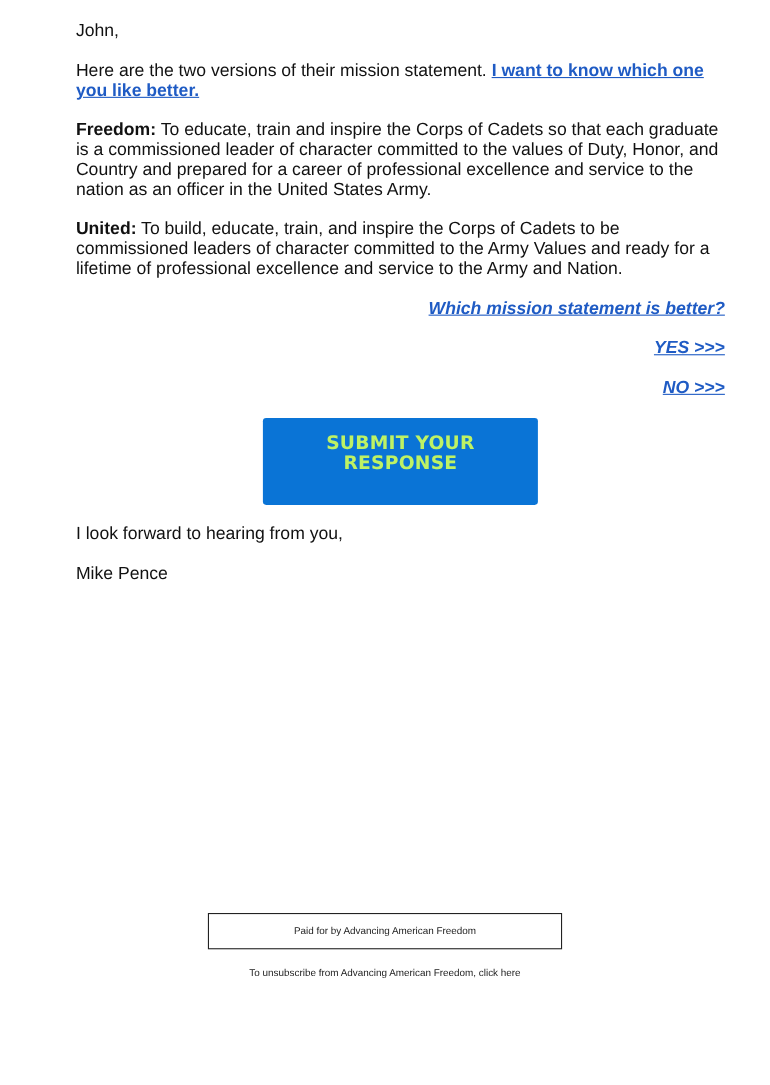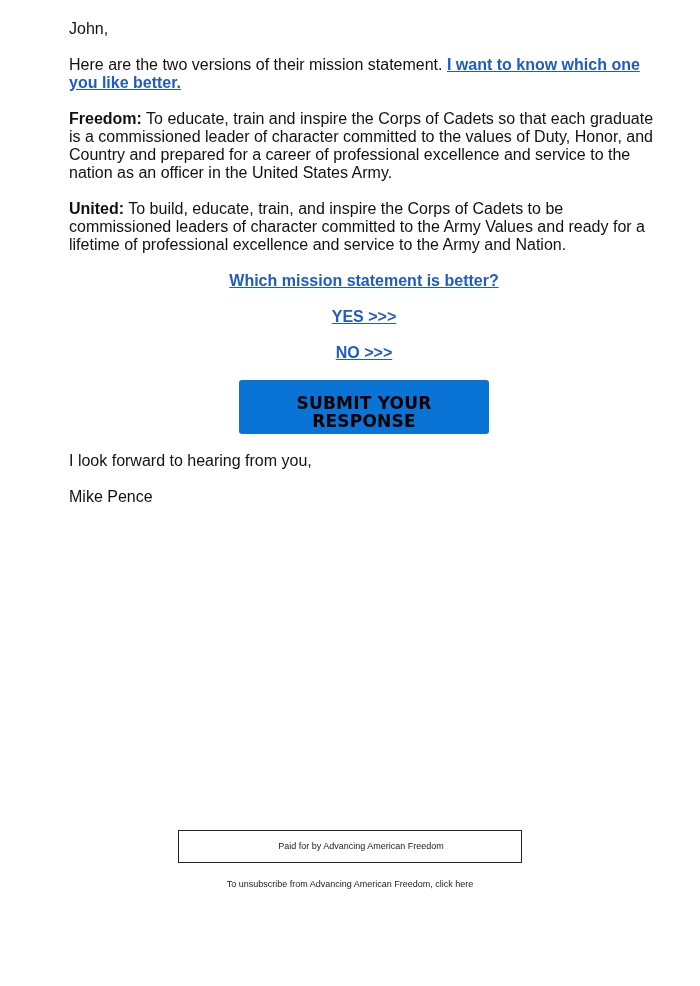--- a/index.html
+++ b/index.html
@@ -26,42 +26,43 @@
     .p {
       margin: 0 0 18px 0;
     }
     .link {
       color: #1f5bc4;
       font-weight: bold;
       text-decoration: underline;
       cursor: pointer;
     }
     .center {
-      text-align: center;
+      text-align: right;
+      font-style: italic;
     }
     .cta {
       display: inline-block;
       color: #1f5bc4;
       font-weight: bold;
       text-decoration: underline;
       cursor: pointer;
     }
     .btn-wrap {
       text-align: center;
       margin-top: 0px;
       margin-bottom: 18px;
     }
     .btn {
       display: inline-block;
       background: #0a74d6;
-      color: #000000;
+      color: #bef264;
       font-weight: 900;
       font-size: 17px;
       letter-spacing: 0.2px;
-      padding: 14px 11px 4px 11px;
+      padding: 14px 11px 29px 11px;
       border-radius: 3px;
       cursor: pointer;
       width: 228px;
       text-align: center;
       font-family: "DejaVu Sans", sans-serif;
     }
     .footer {
       position: absolute;
       left: 0;
       top: 830px;
@@ -70,21 +71,20 @@
       color: #222;
       text-align: center;
     }
     .paid-box {
       margin: 0 auto;
       width: 320px;
       height: 31px;
       border: 1px solid #222;
       line-height: 31px;
       font-size: 9px;
-      padding-left: 22px;
     }
     .address {
       margin-top: 24px;
       line-height: 10px;
     }
     .privacy {
       margin-top: 15px;
       color: #1f3fb0;
       text-decoration: underline;
       display: inline-block;

